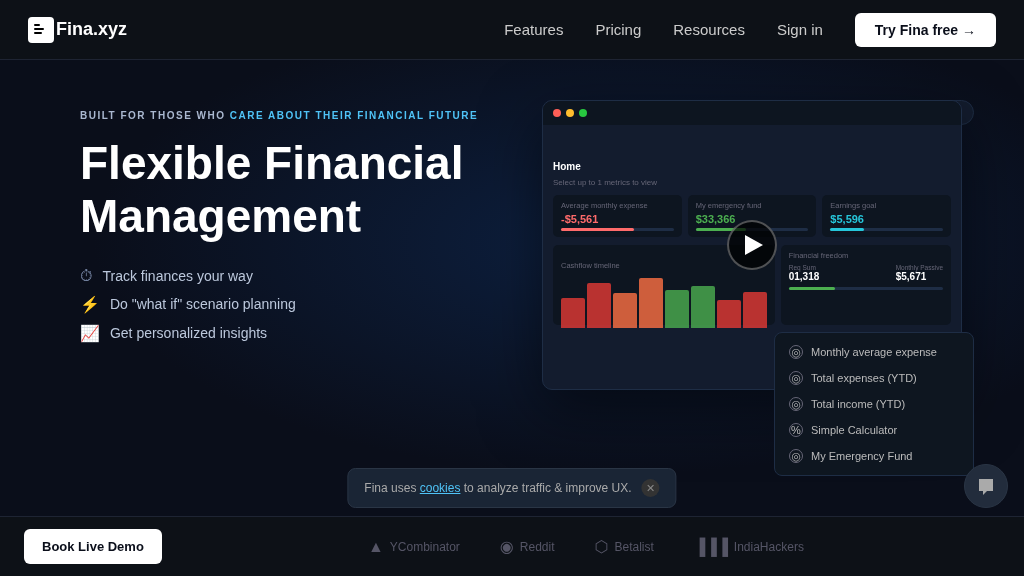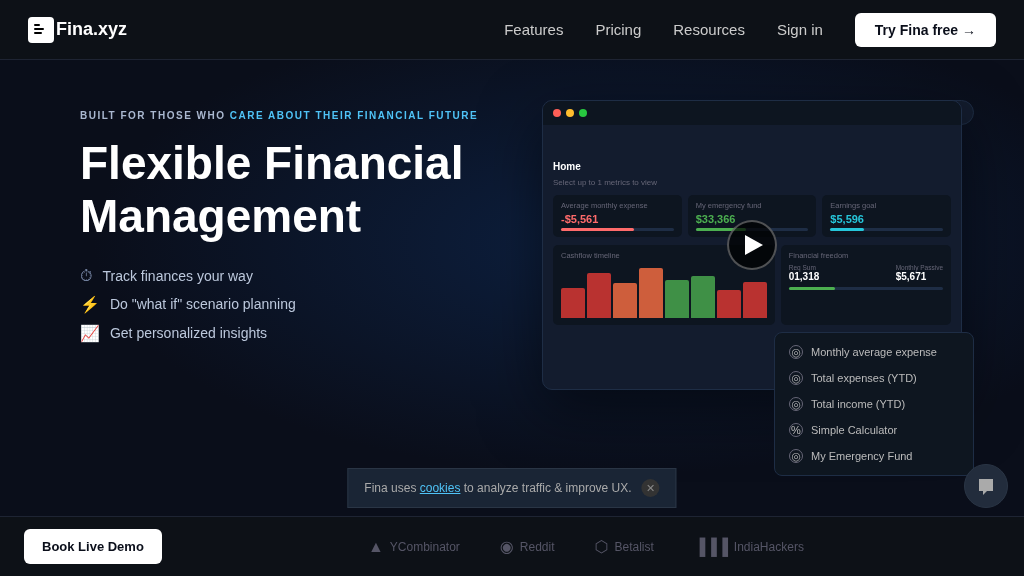--- a/index.html
+++ b/index.html
@@ -220,21 +220,21 @@
       background: #4caf50;
     }
     .dash-row {
       display: flex;
       gap: 6px;
     }
     .dash-chart-box {
       flex: 1.2;
       background: #0d1520;
       border-radius: 5px;
-      padding: 6px 8px;
+      padding: 16px 8px;
       height: 80px;
       position: relative;
     }
     .dash-chart-label { font-size: 7.5px; color: #667; margin-bottom: 3px; }
     .chart-bars {
       display: flex;
       align-items: flex-end;
       gap: 2px;
       height: 55px;
       padding-top: 4px;
@@ -380,21 +380,21 @@
     .bottom-logo-icon { font-size: 16px; }
 
     
     .cookie-banner {
       position: absolute;
       bottom: 68px;
       left: 50%;
       transform: translateX(-50%);
       background: #1a2535;
       border: 1px solid #2a3545;
-      border-radius: 0;
+      border-radius: 8px;
       padding: 10px 16px;
       font-size: 12px;
       color: #aaa;
       display: flex;
       align-items: center;
       gap: 10px;
       white-space: nowrap;
     }
     .cookie-link { color: #4fc3f7; text-decoration: underline; cursor: pointer; }
     .cookie-close {

